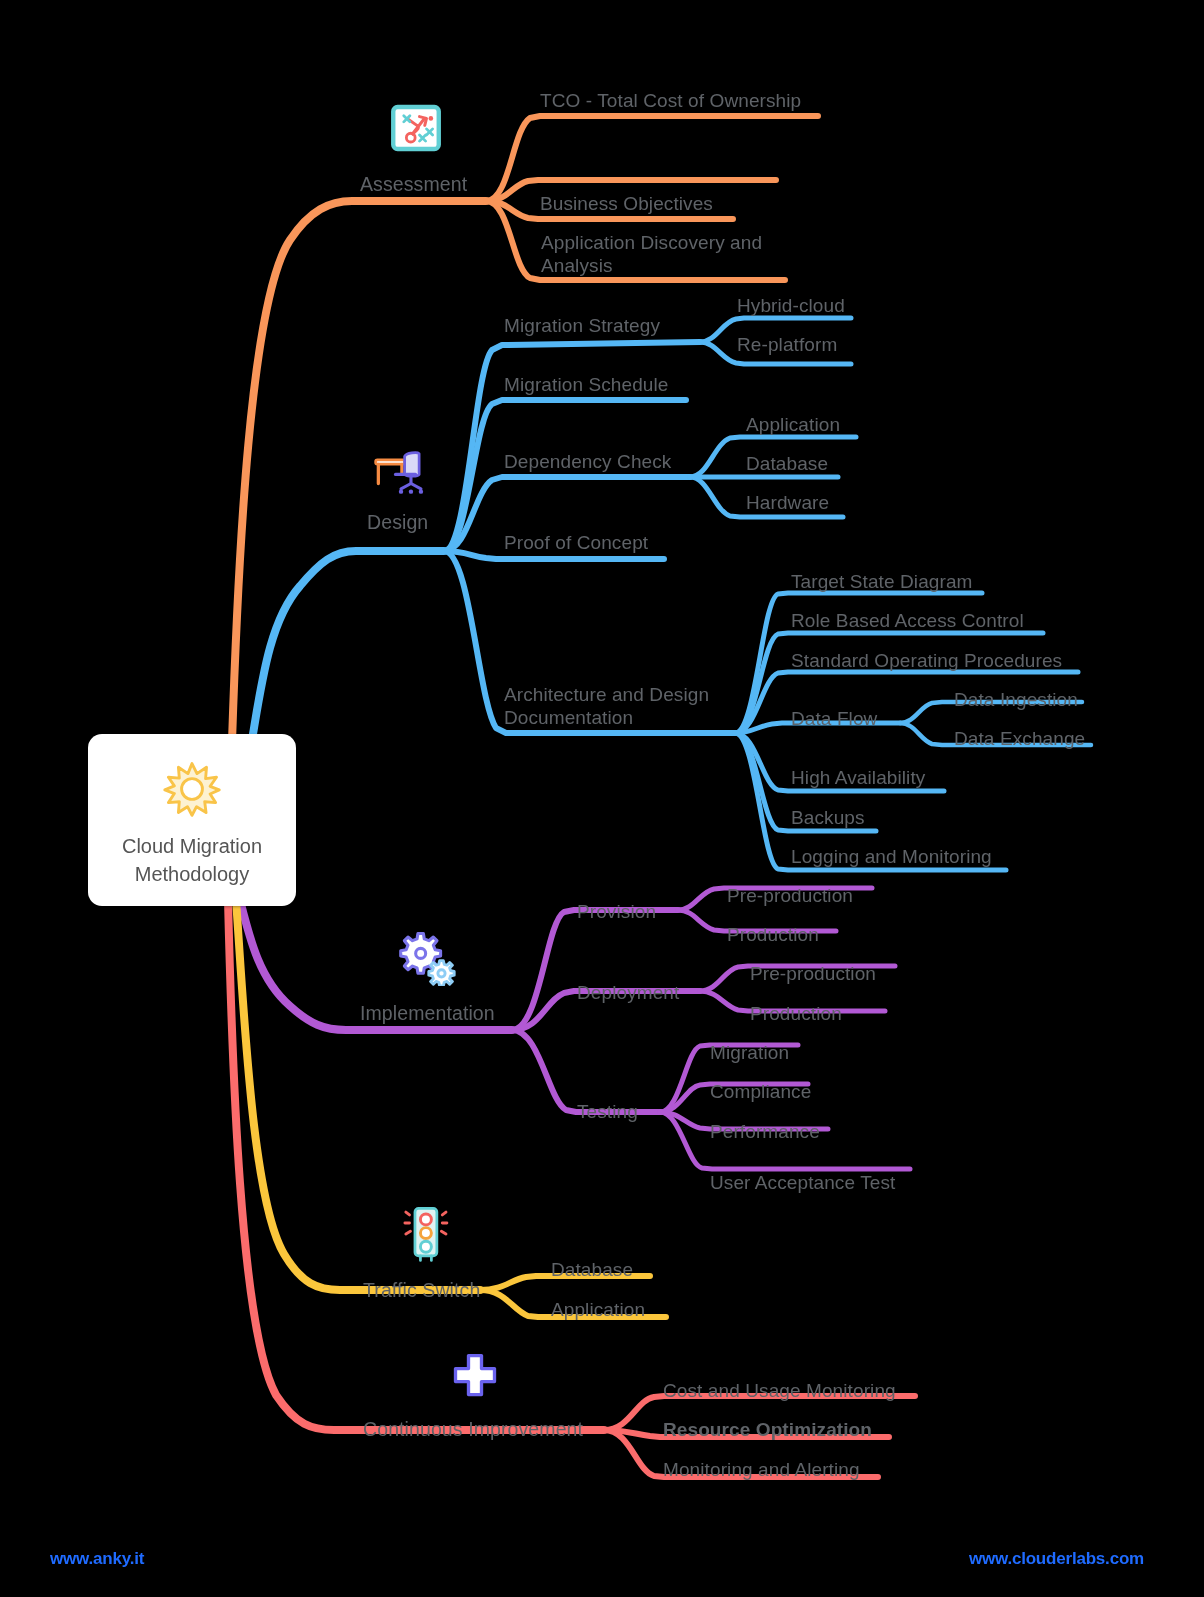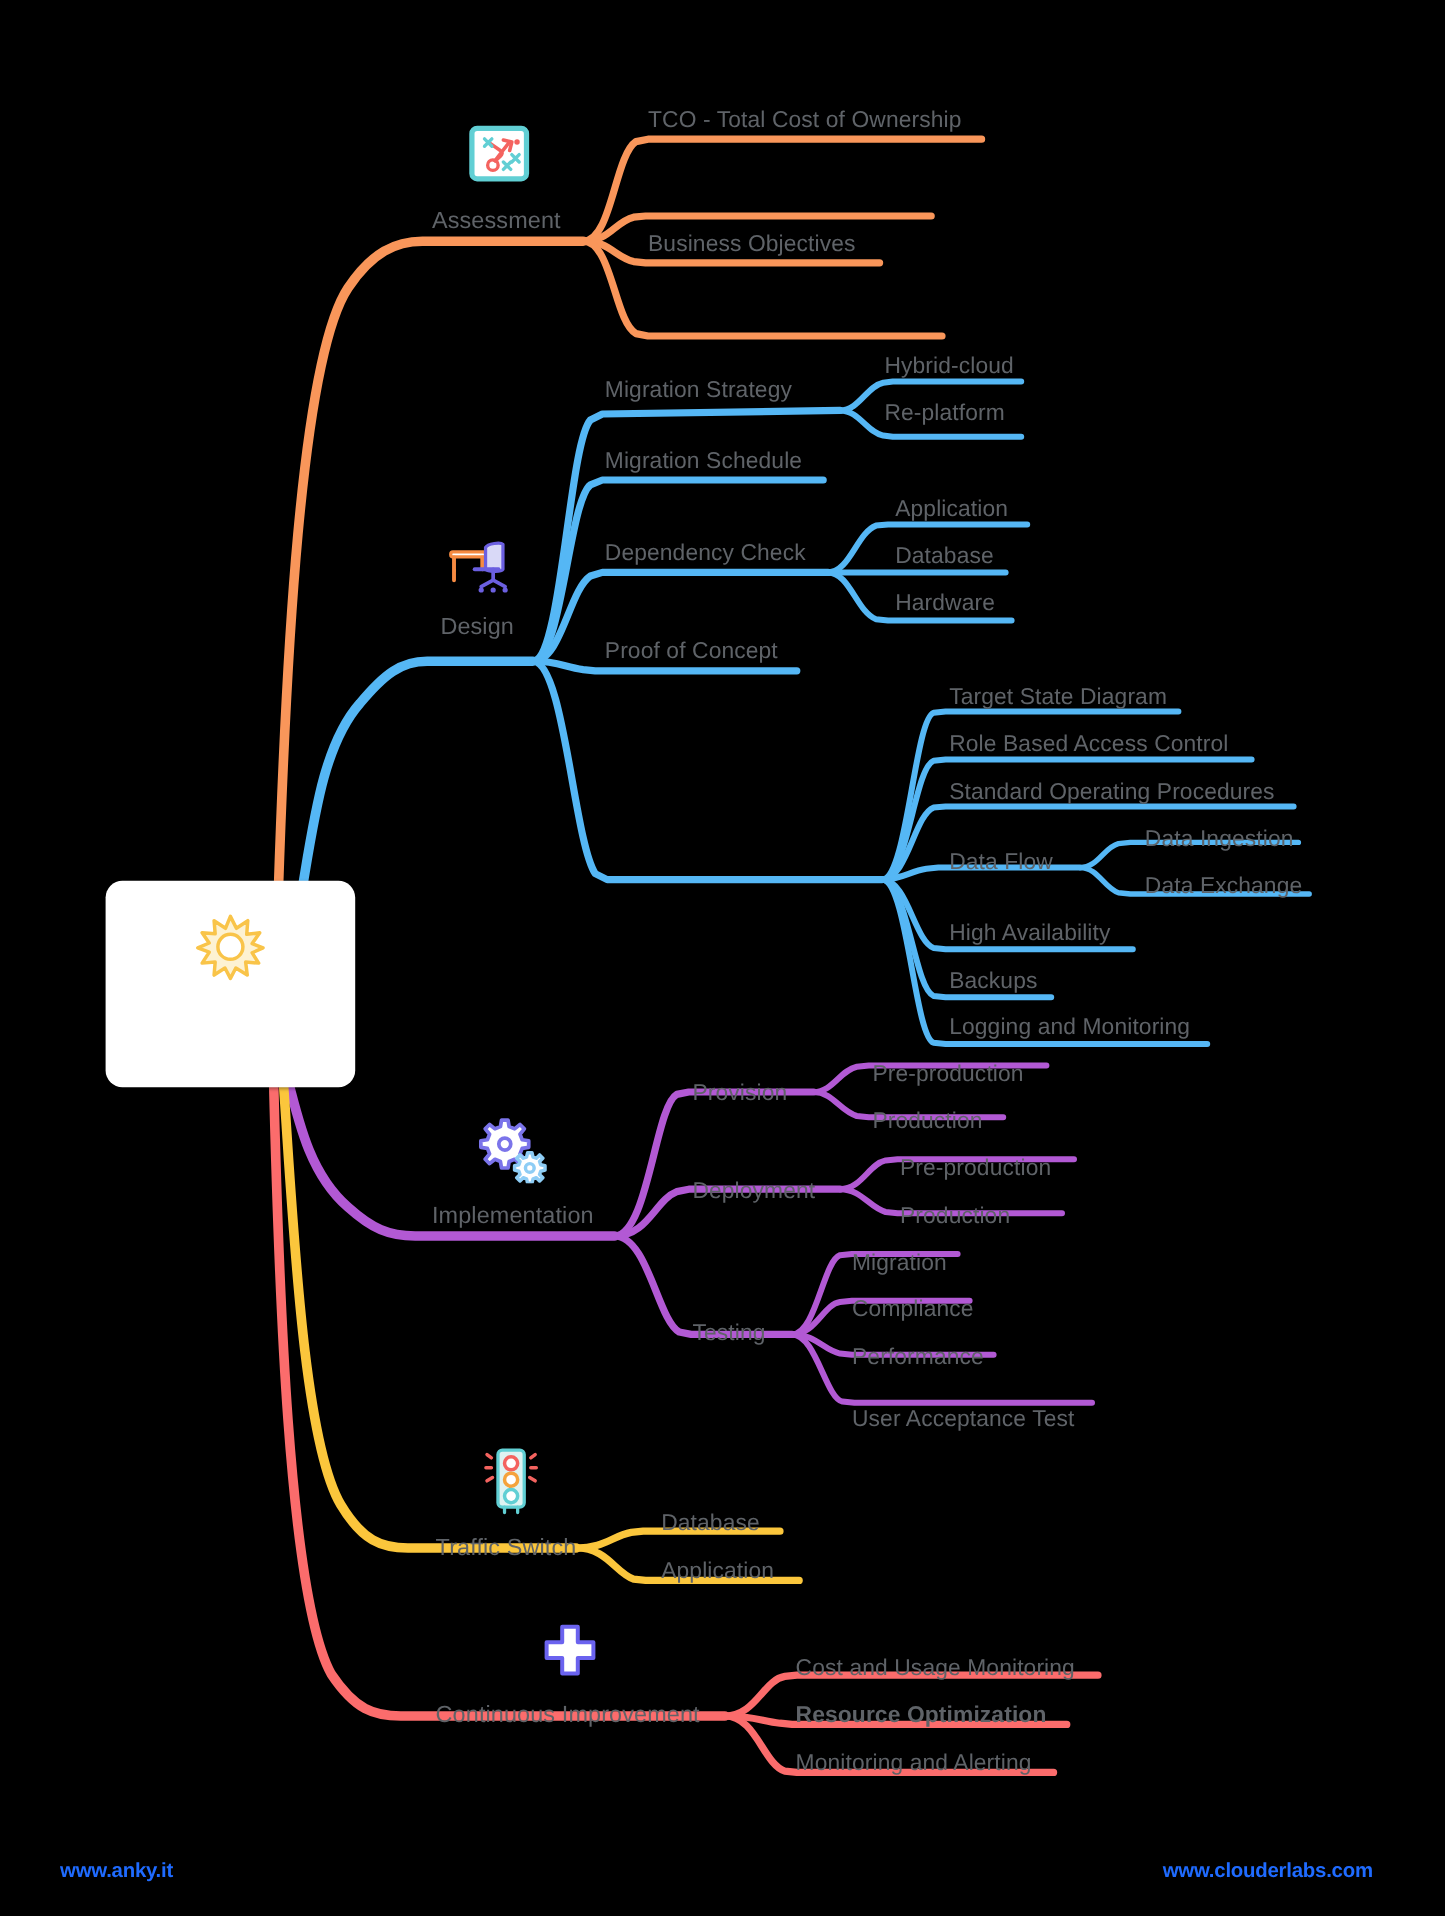--- a/index.html
+++ b/index.html
@@ -140,20 +140,22 @@
         <path d="M604,1430 C630,1430 636,1470 654,1476 L664,1477 L878,1477" stroke-width="6"></path>
       </g>
     </g>
   </svg>
 
   <div class="root-card">
     <svg width="58" height="58" viewBox="0 0 64 64">
       <path d="M32 4 L37.5 15 L48 8 L47 20.5 L59 19 L52 29 L62 33 L52 37.5 L58 47 L46 46 L47.5 58 L37 51.5 L32 61 L27 51.5 L17 58 L18 46 L6 47 L12.5 37 L2 33 L12.5 28.5 L6 19 L18 20 L17 8 L27.5 15 Z" fill="#fdf2d2" stroke="#f9c449" stroke-width="3.2" stroke-linejoin="round"></path>
       <circle cx="32" cy="32" r="11.5" fill="#ffffff" stroke="#f9c449" stroke-width="3.2"></circle>
     </svg>
+    <div class="root-text">Cloud Migration
+Methodology</div>
   </div>
 
   <div class="branch-icon" style="left:388px; top:100px;">
     <svg width="56" height="56" viewBox="0 0 64 64">
       <rect x="6" y="8" width="52" height="48" rx="5" fill="#ffffff" stroke="#61cfd4" stroke-width="5"></rect>
       <path d="M23 22 L33 29 C38 32 31 36 27 40 L41 22" fill="none" stroke="#f4635f" stroke-width="3.4" stroke-linecap="round"></path>
       <path d="M36 19 L44 21 L42 29" fill="none" stroke="#f4635f" stroke-width="3.4" stroke-linecap="round" stroke-linejoin="round"></path>
       <circle cx="26" cy="43" r="5" fill="none" stroke="#f4635f" stroke-width="3.2"></circle>
       <circle cx="49" cy="21" r="2.6" fill="#f4635f"></circle>
       <g stroke="#61cfd4" stroke-width="3.2" stroke-linecap="round">
@@ -203,31 +205,35 @@
 
   <div class="branch-icon" style="left:449px; top:1350px;">
     <svg width="52" height="52" viewBox="0 0 56 56">
       <path d="M21 6 L35 6 L35 20 L49 20 L49 34 L35 34 L35 48 L21 48 L21 34 L7 34 L7 20 L21 20 Z" fill="#ffffff" stroke="#6b63ef" stroke-width="3.6" stroke-linejoin="round"></path>
     </svg>
   </div>
 
   <div class="node-label lvl1" style="left:360px; top:173px;">Assessment</div>
   <div class="node-label" style="left:540px; top:89px;">TCO - Total Cost of Ownership</div>
   <div class="node-label" style="left:540px; top:192px;">Business Objectives</div>
+  <div class="node-label" style="left:541px; top:231px;">Application Discovery and
+Analysis</div>
 
   <div class="node-label lvl1" style="left:367px; top:511px;">Design</div>
   <div class="node-label" style="left:504px; top:314px;">Migration Strategy</div>
   <div class="node-label" style="left:737px; top:294px;">Hybrid-cloud</div>
   <div class="node-label" style="left:737px; top:333px;">Re-platform</div>
   <div class="node-label" style="left:504px; top:373px;">Migration Schedule</div>
   <div class="node-label" style="left:504px; top:450px;">Dependency Check</div>
   <div class="node-label" style="left:746px; top:413px;">Application</div>
   <div class="node-label" style="left:746px; top:452px;">Database</div>
   <div class="node-label" style="left:746px; top:491px;">Hardware</div>
   <div class="node-label" style="left:504px; top:531px;">Proof of Concept</div>
+  <div class="node-label" style="left:504px; top:683px;">Architecture and Design
+Documentation</div>
   <div class="node-label" style="left:791px; top:570px;">Target State Diagram</div>
   <div class="node-label" style="left:791px; top:609px;">Role Based Access Control</div>
   <div class="node-label" style="left:791px; top:649px;">Standard Operating Procedures</div>
   <div class="node-label" style="left:791px; top:707px;">Data Flow</div>
   <div class="node-label" style="left:954px; top:688px;">Data Ingestion</div>
   <div class="node-label" style="left:954px; top:727px;">Data Exchange</div>
   <div class="node-label" style="left:791px; top:766px;">High Availability</div>
   <div class="node-label" style="left:791px; top:806px;text-align:center;">Backups</div>
   <div class="node-label" style="left:791px; top:845px;">Logging and Monitoring</div>
 

